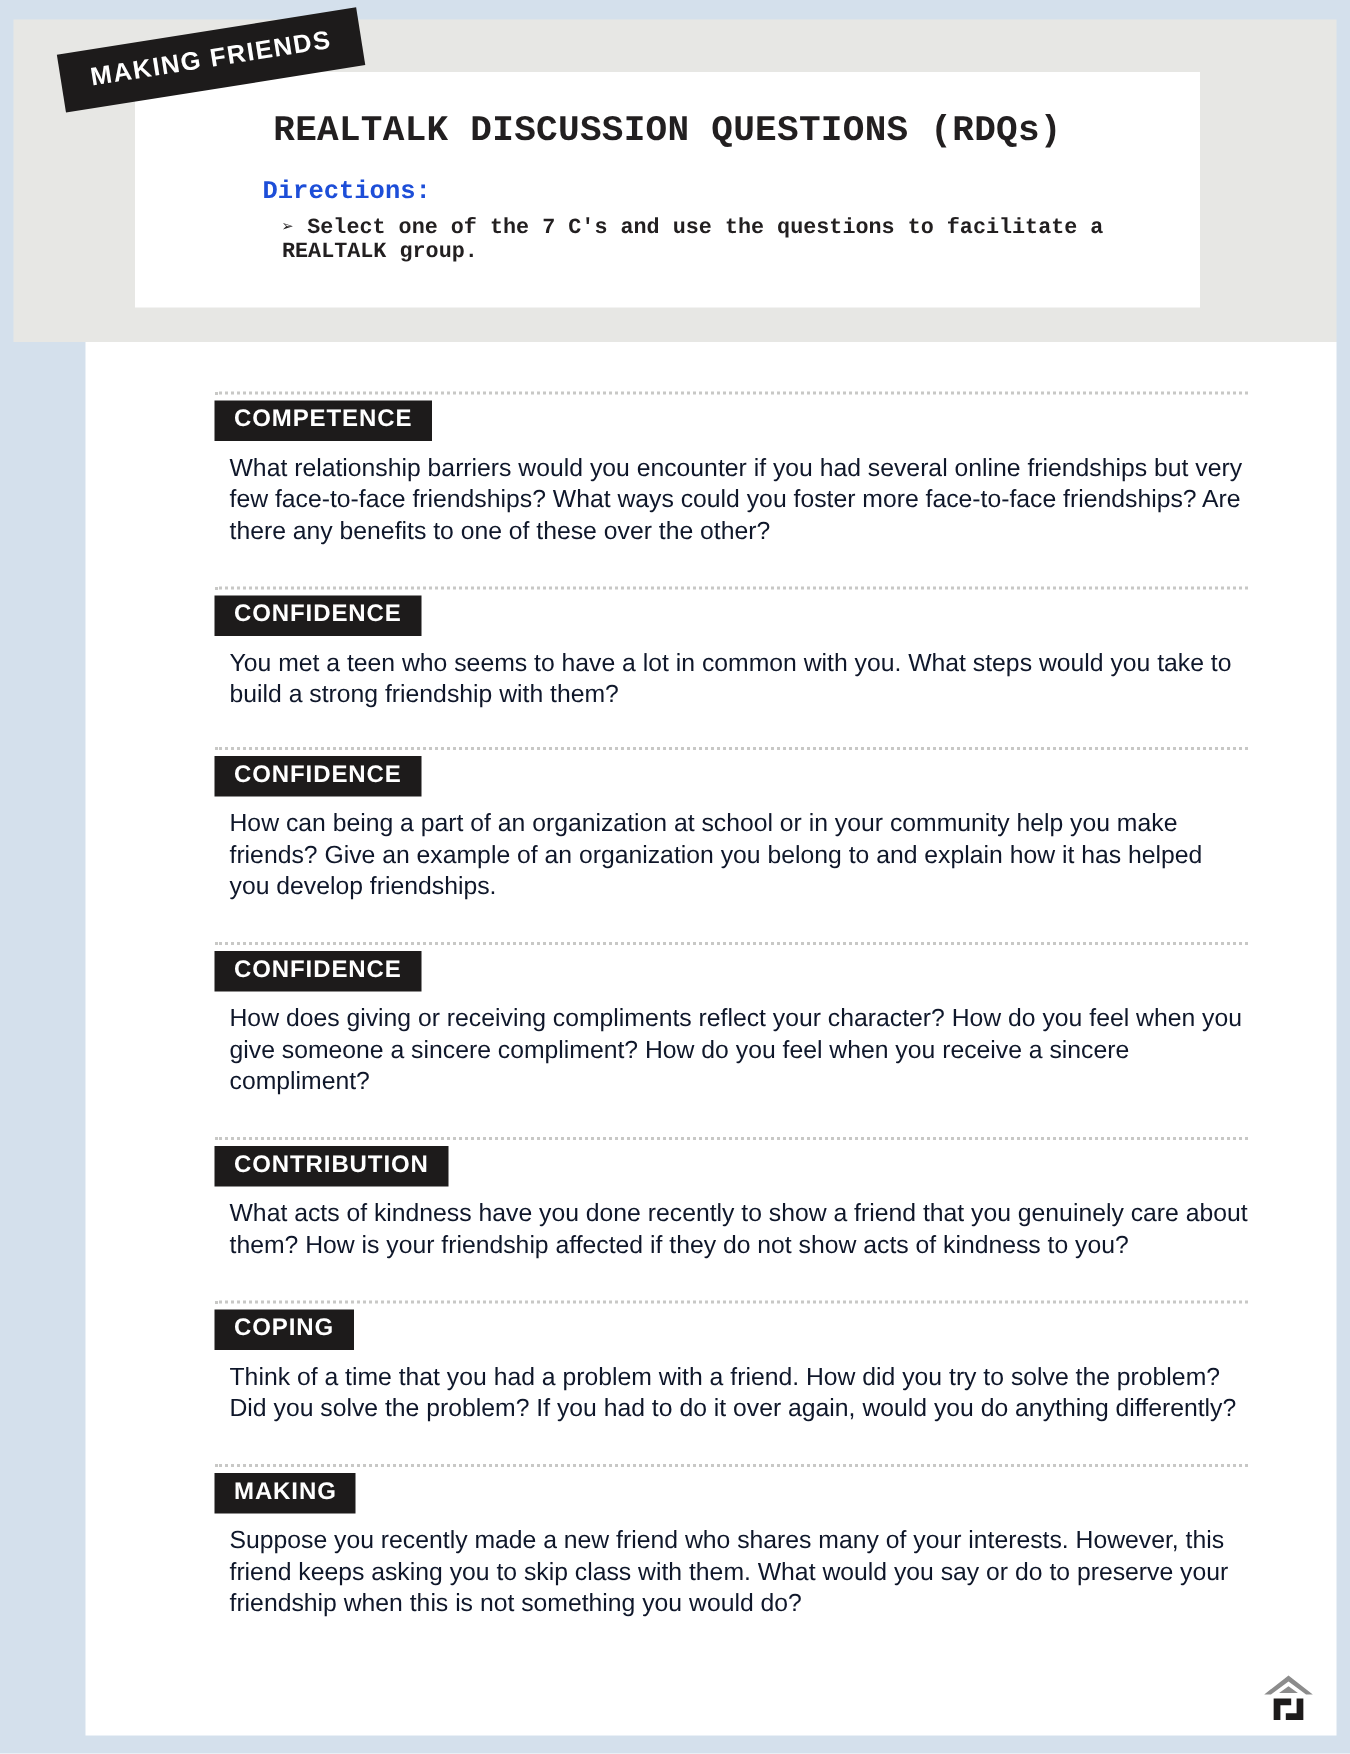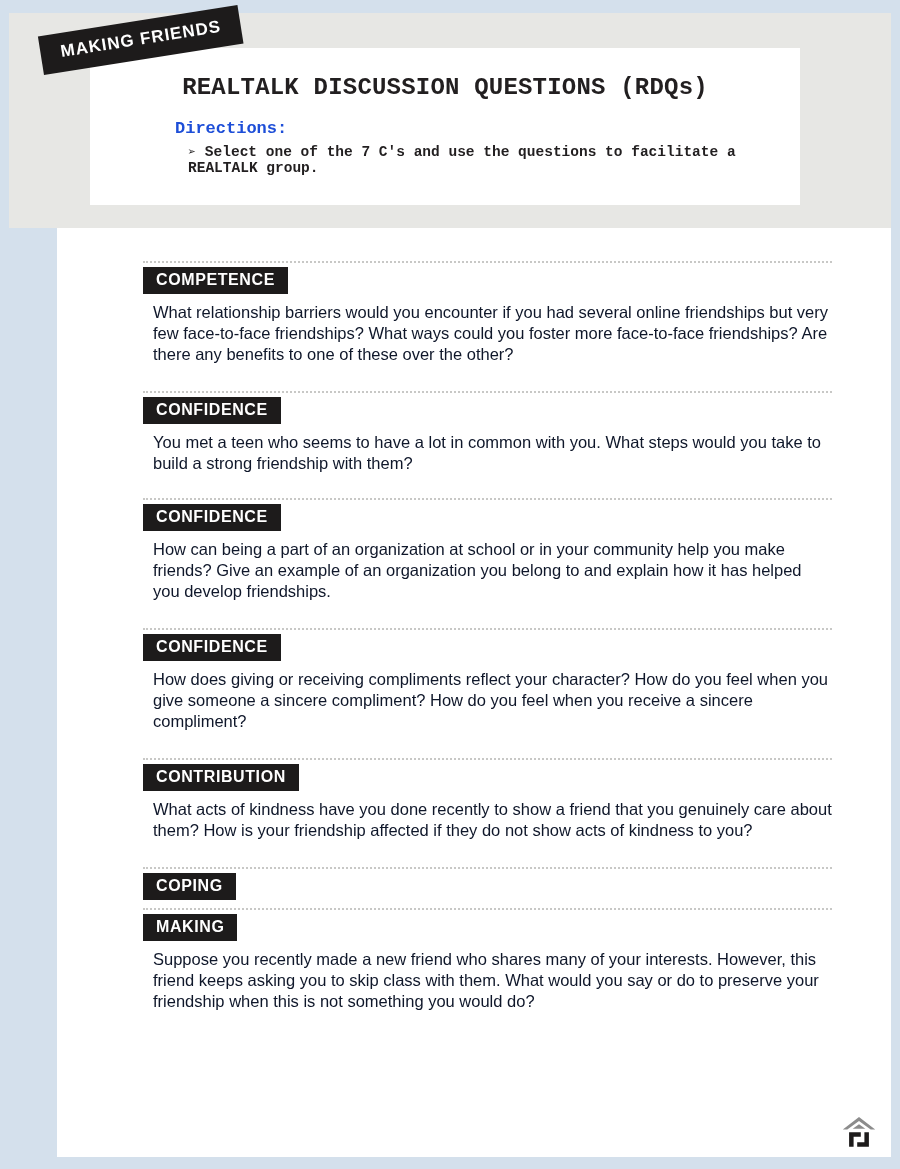--- a/index.html
+++ b/index.html
@@ -144,20 +144,21 @@
       <div class="section-question">How does giving or receiving compliments reflect your character? How do you feel when you give someone a sincere compliment? How do you feel when you receive a sincere compliment?</div>
     </div>
 
     <div class="section">
       <div class="section-label">CONTRIBUTION</div>
       <div class="section-question">What acts of kindness have you done recently to show a friend that you genuinely care about them? How is your friendship affected if they do not show acts of kindness to you?</div>
     </div>
 
     <div class="section">
       <div class="section-label">COPING</div>
+      <div class="section-question">Think of a time that you had a problem with a friend. How did you try to solve the problem? Did you solve the problem? If you had to do it over again, would you do anything differently?</div>
     </div>
 
     <div class="section">
       <div class="section-label">MAKING</div>
       <div class="section-question">Suppose you recently made a new friend who shares many of your interests. However, this friend keeps asking you to skip class with them. What would you say or do to preserve your friendship when this is not something you would do?</div>
     </div>
 
   </div>
 
   <div class="logo">

